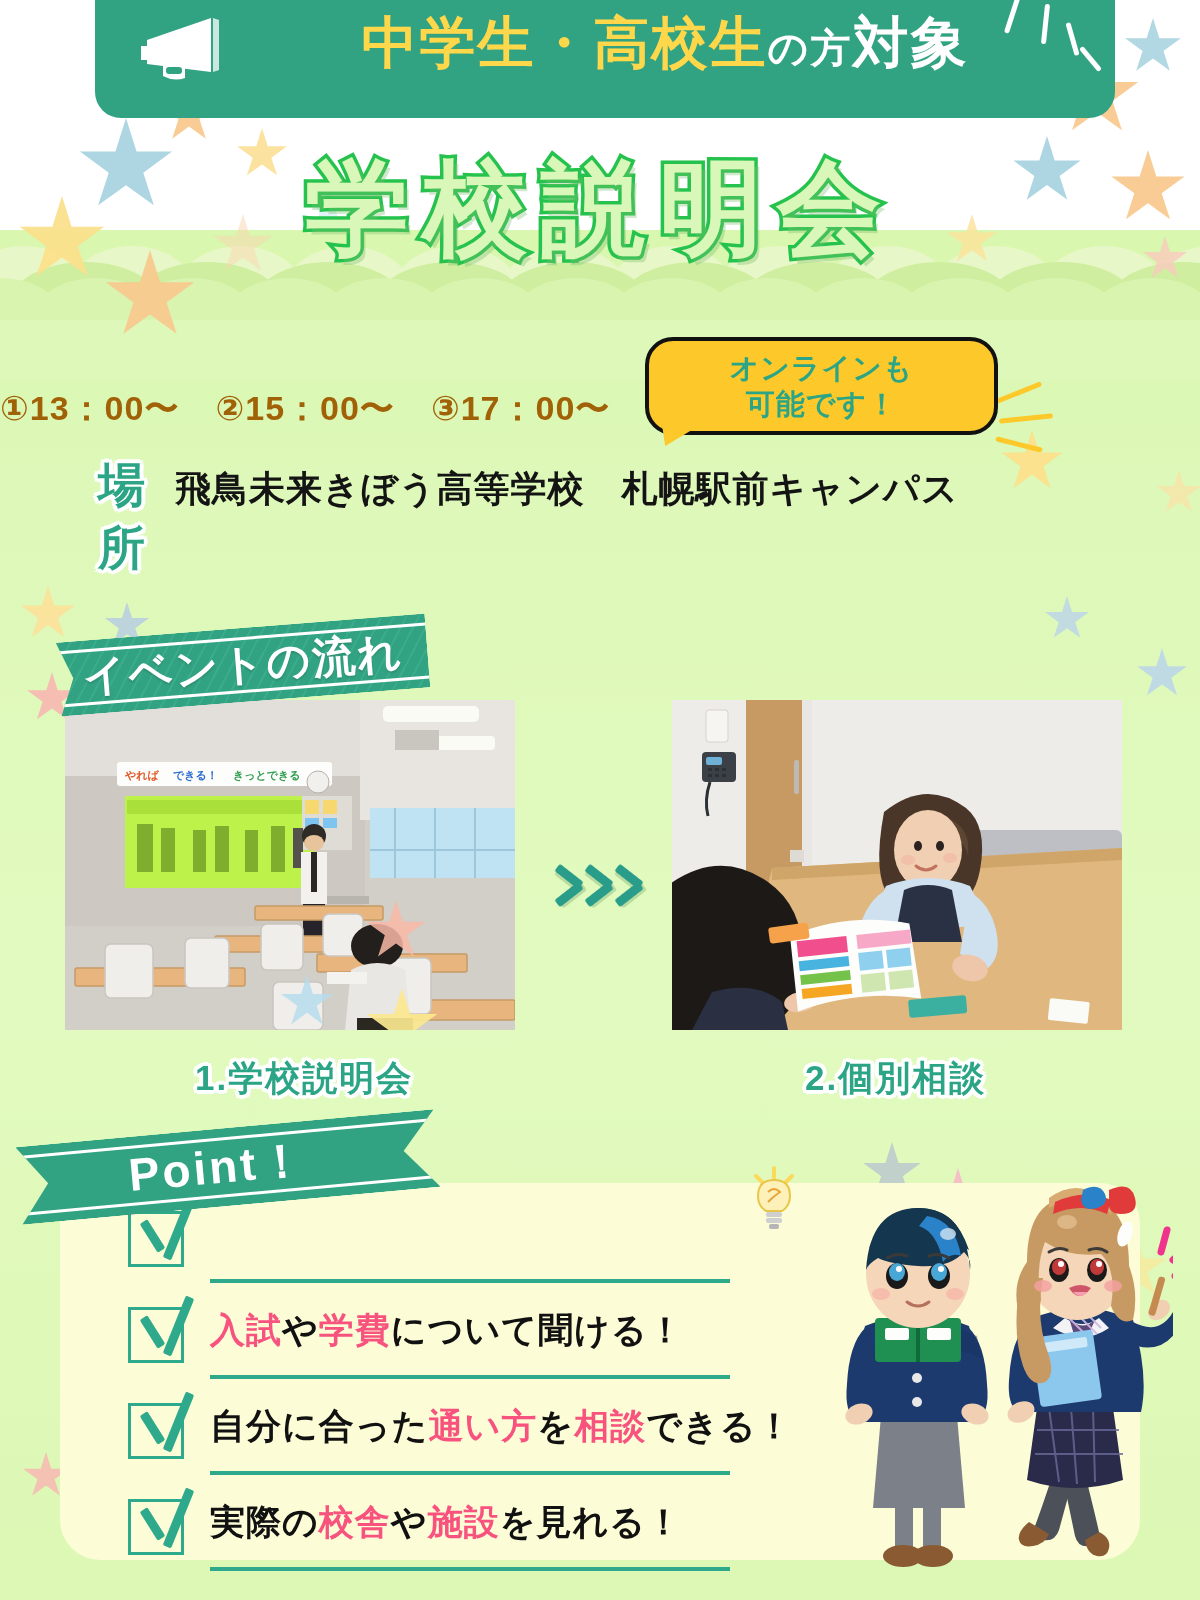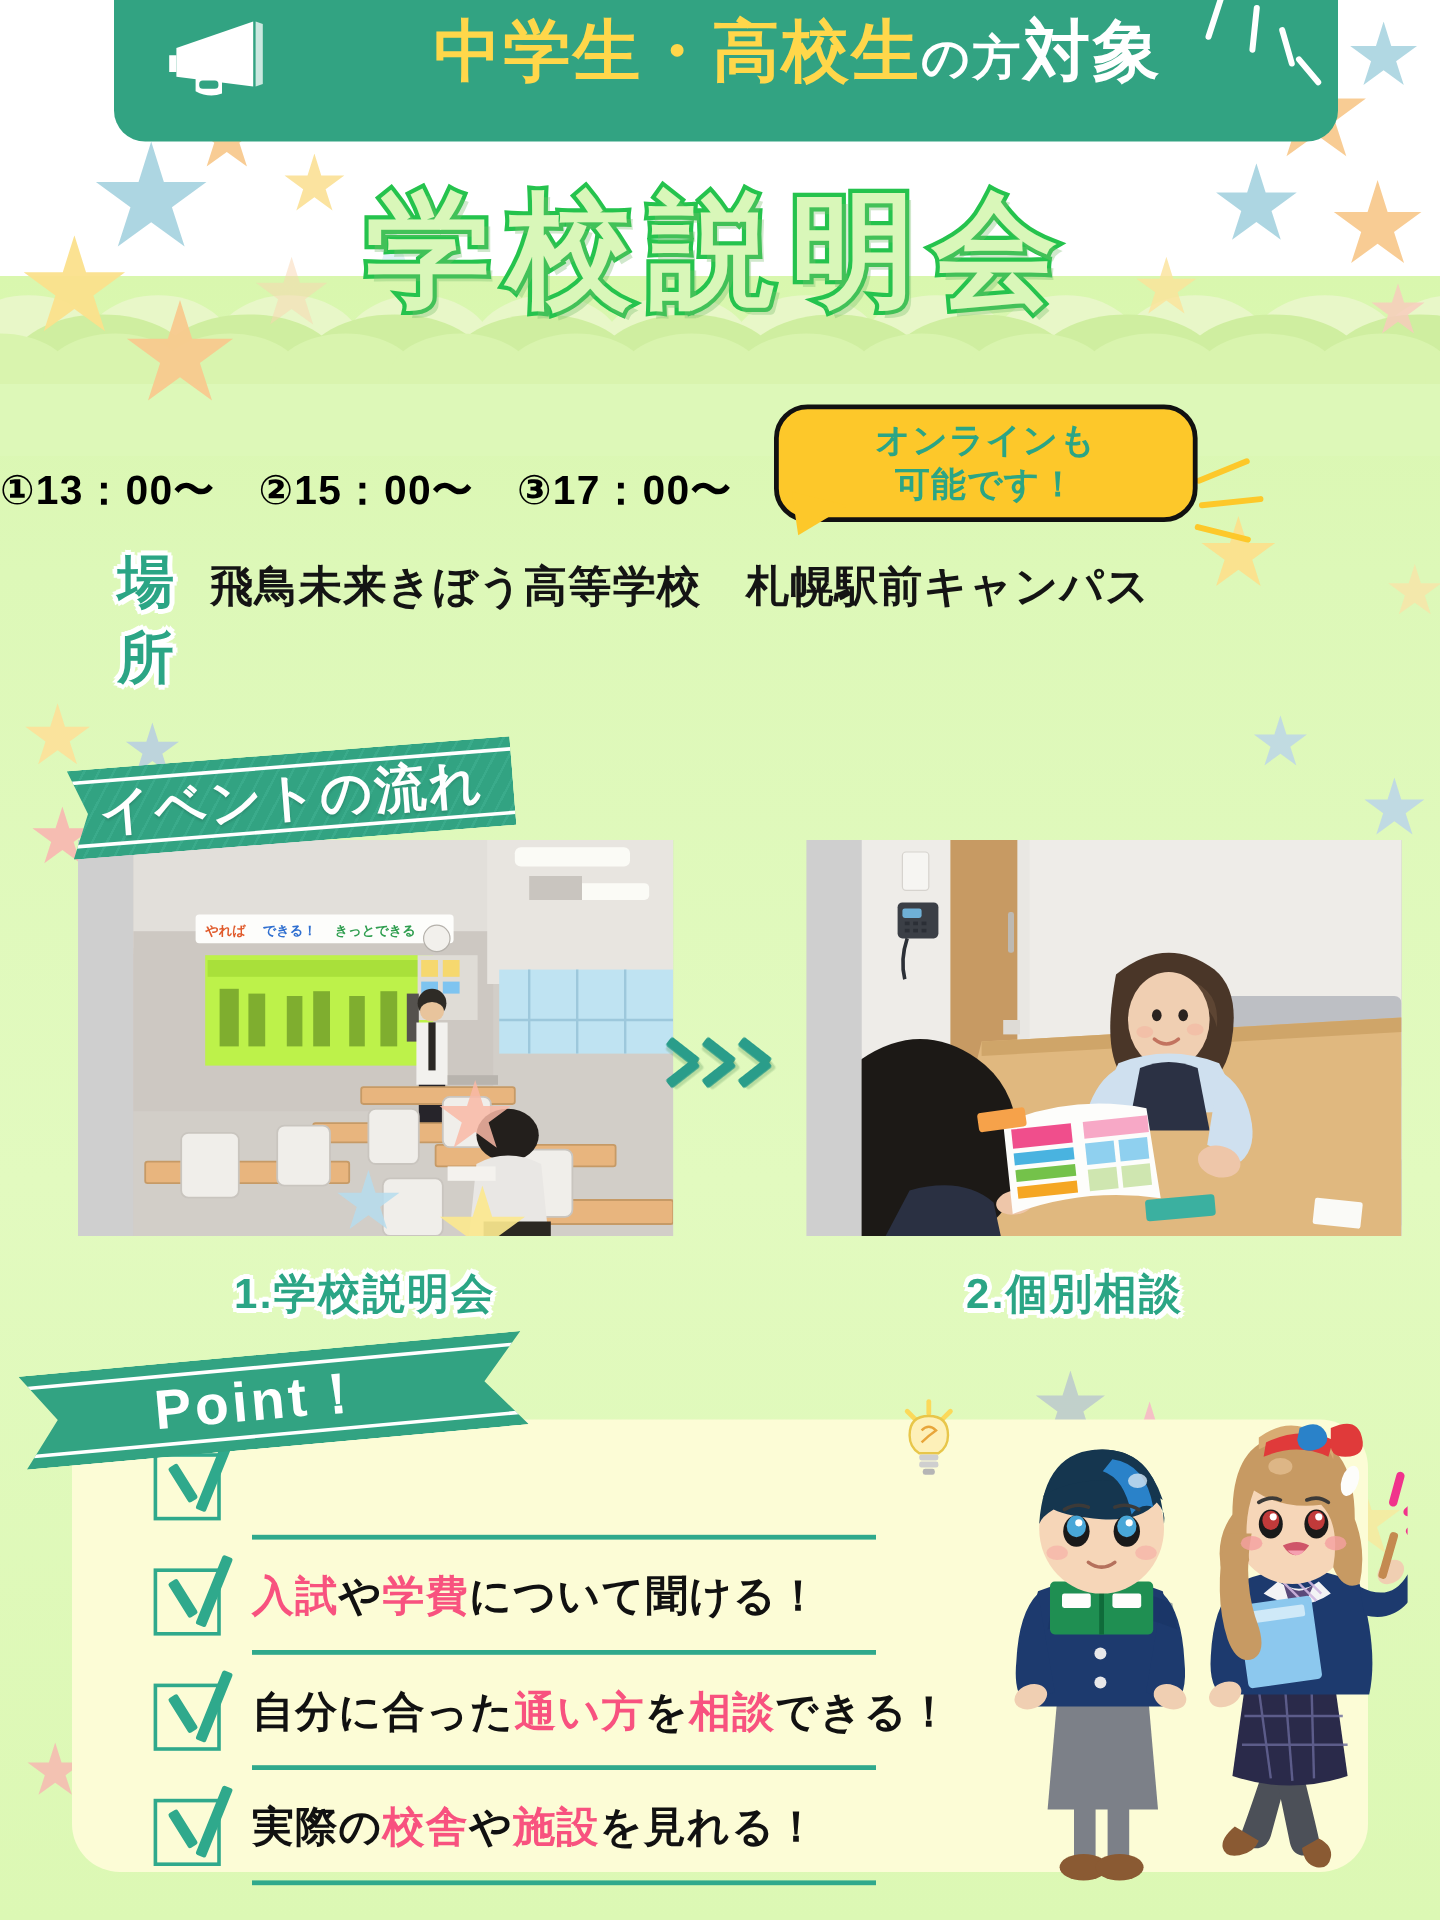--- a/index.html
+++ b/index.html
@@ -50,21 +50,21 @@
   .lbl{width:175px;text-align:left;padding-left:98px;box-sizing:border-box;
     font-size:47px;font-weight:bold;color:#2ba585;
     text-shadow:
       -3px -3px 0 #fff, 3px -3px 0 #fff, -3px 3px 0 #fff, 3px 3px 0 #fff,
       0 -4px 0 #fff, 0 4px 0 #fff, -4px 0 0 #fff, 4px 0 0 #fff;
     letter-spacing:4px;}
   .val-date{font-size:58px;font-weight:bold;color:#2ba585;letter-spacing:0px;
     text-shadow:-3px -3px 0 #fff,3px -3px 0 #fff,-3px 3px 0 #fff,3px 3px 0 #fff,
       0 -4px 0 #fff,0 4px 0 #fff,-4px 0 0 #fff,4px 0 0 #fff;}
   .val-date .u{font-size:36px;}
-  .val-time{font-size:34px;font-weight:bold;color:#000000;letter-spacing:1px;}
+  .val-time{font-size:34px;font-weight:bold;color:#a16207;letter-spacing:1px;}
   .val-time span{margin-right:36px;}
   .val-place{font-size:36px;font-weight:bold;color:#141414;letter-spacing:1px;}
 
   
   .bubble{position:absolute;left:645px;top:337px;width:345px;height:90px;
     background:#fdc82a;border:4px solid #111;border-radius:28px;
     display:flex;flex-direction:column;align-items:center;justify-content:center;
     z-index:8;}
   .bubble div{color:#2ba585;font-size:29px;font-weight:bold;line-height:1.25;letter-spacing:1px;}
   .bubble-tail{position:absolute;left:655px;top:415px;width:0;height:0;
@@ -83,21 +83,21 @@
     font-size:43px;letter-spacing:2px;
     clip-path:polygon(0 0,100% 0,100% 100%,0 100%,4% 50%);
     background:repeating-linear-gradient(-58deg,#32a382 0 9px,#3aab8b 9px 11px);}
   .rb-flow span{text-shadow:0 2px 2px rgba(0,0,0,.12);}
   .rb-point{left:18px;top:1128px;width:420px;height:78px;transform:rotate(-5.2deg);
     font-size:46px;letter-spacing:3px;
     clip-path:polygon(0 0,100% 0,92% 50%,100% 100%,0 100%,7% 50%);}
   .rb-point span{padding-right:20px;}
 
   
-  .photo{position:absolute;overflow:hidden;background:#cfcfcf;z-index:5;padding-left:46px;}
+  .photo{position:absolute;overflow:hidden;background:#cfcfcf;z-index:5;}
   .ph1{left:65px;top:700px;width:450px;height:330px;}
   .ph2{left:672px;top:700px;width:450px;height:330px;}
 
   .caption{position:absolute;font-size:35px;font-weight:bold;color:#2ba585;
     letter-spacing:2px;z-index:6;
     text-shadow:-3px -3px 0 #fff,3px -3px 0 #fff,-3px 3px 0 #fff,3px 3px 0 #fff,
       0 -4px 0 #fff,0 4px 0 #fff,-4px 0 0 #fff,4px 0 0 #fff;}
   .cap1{left:195px;top:1055px;}
   .cap2{left:805px;top:1055px;}
 

